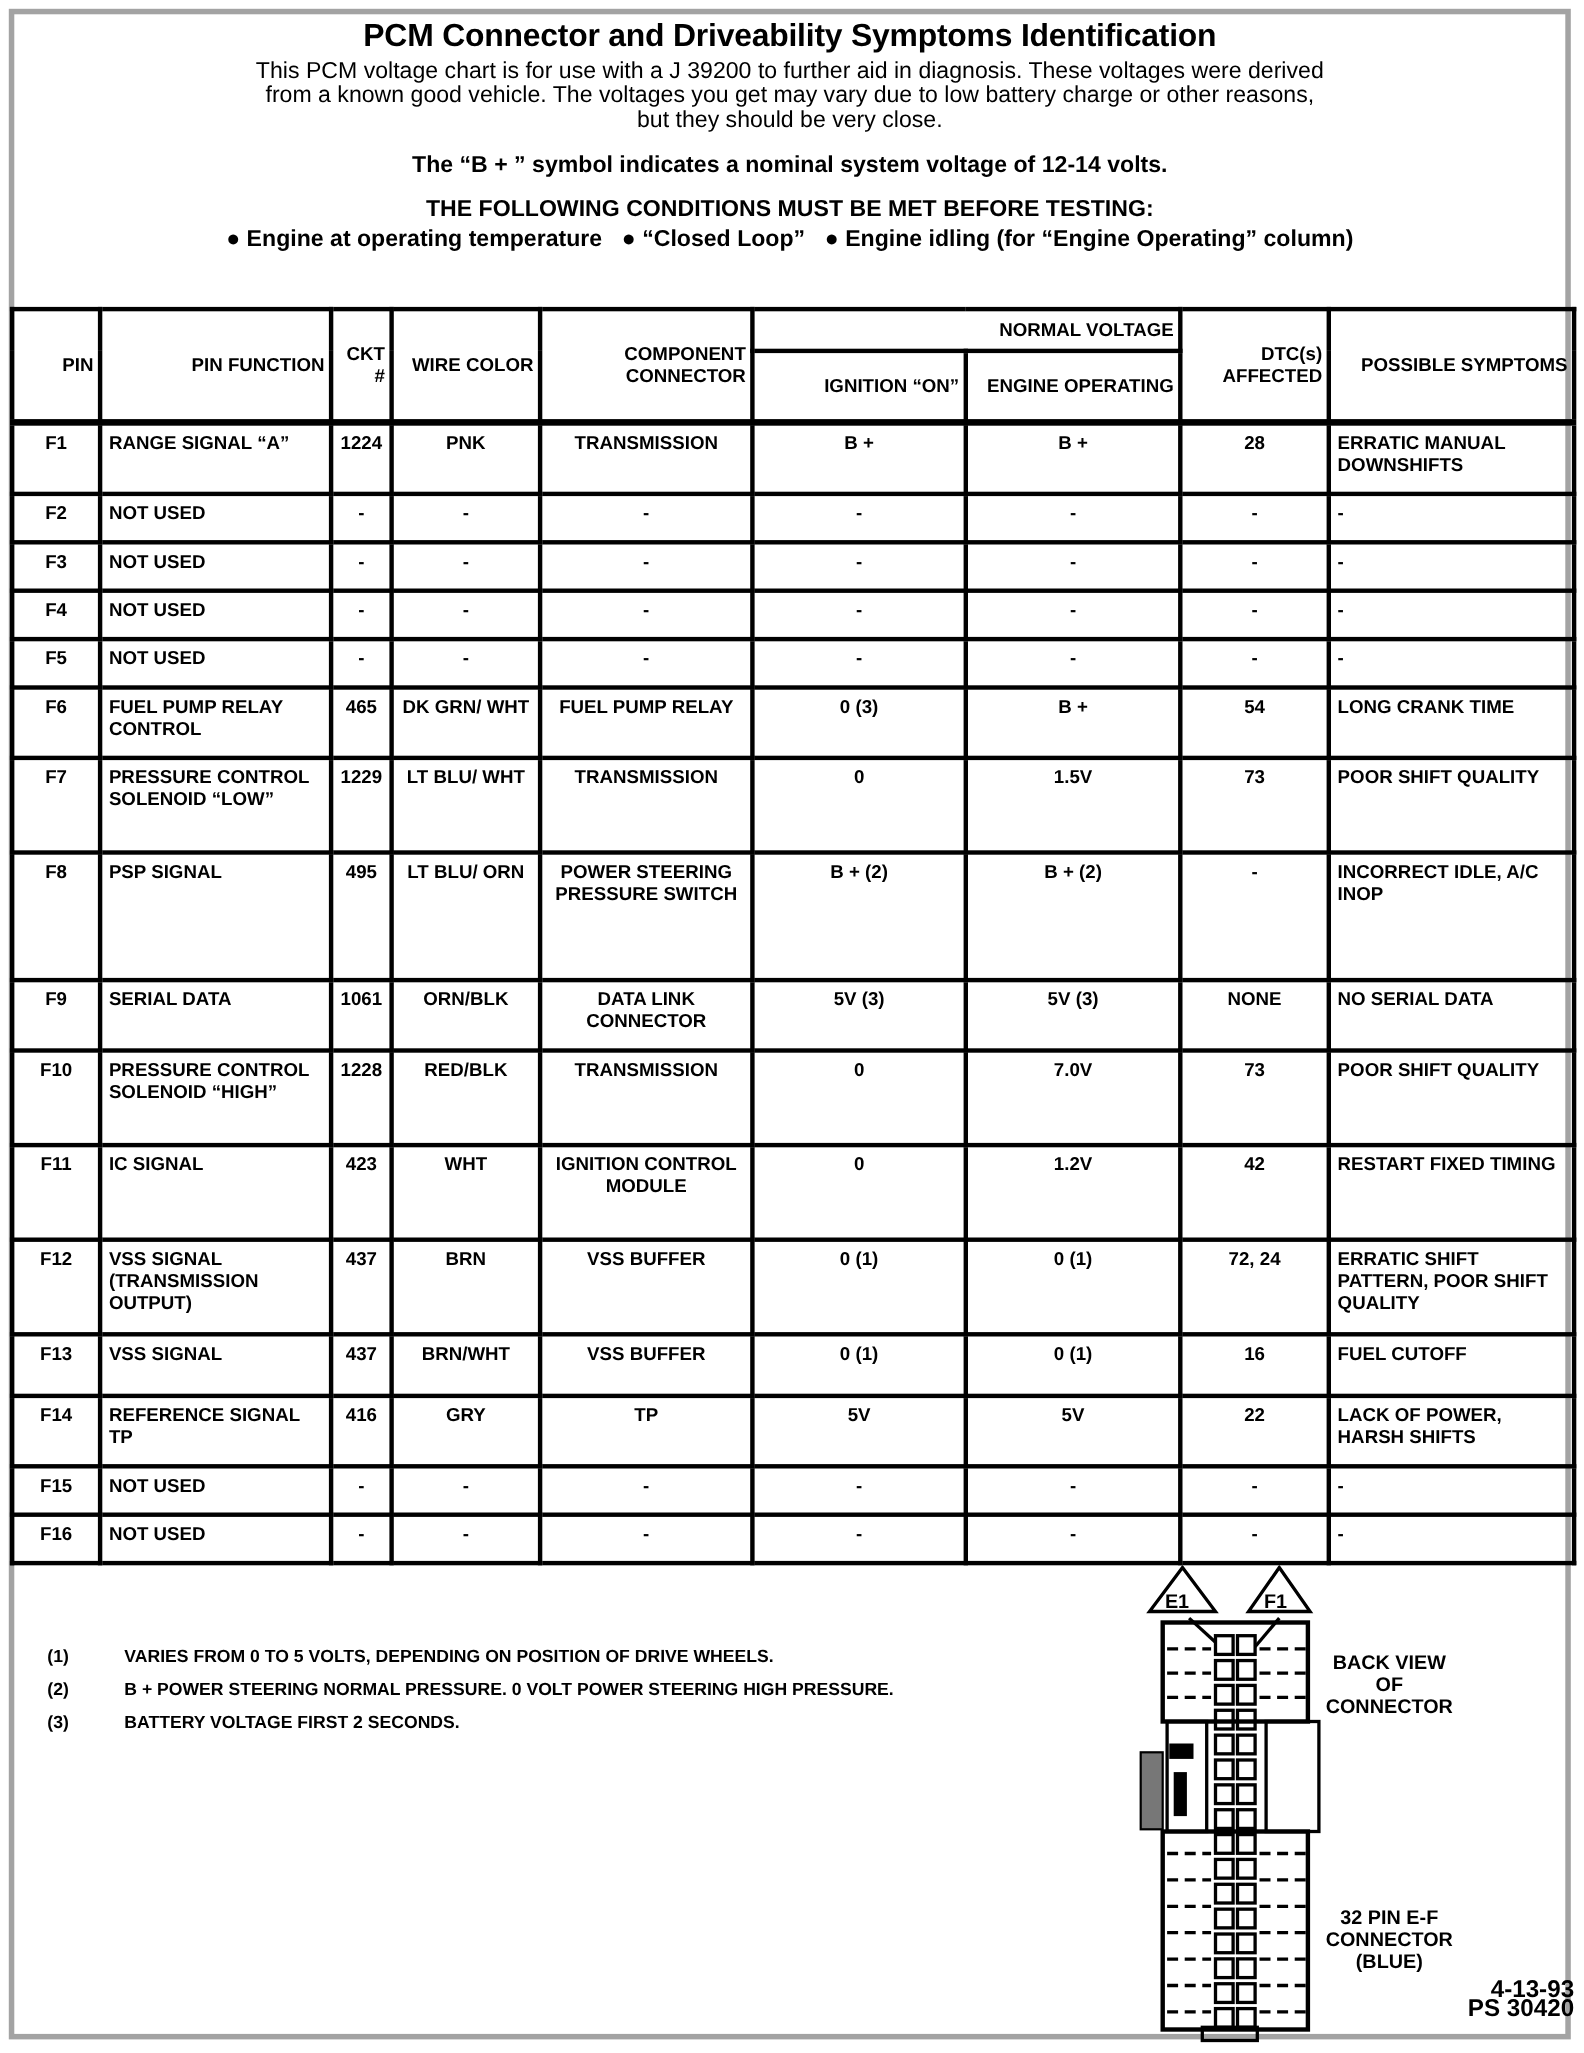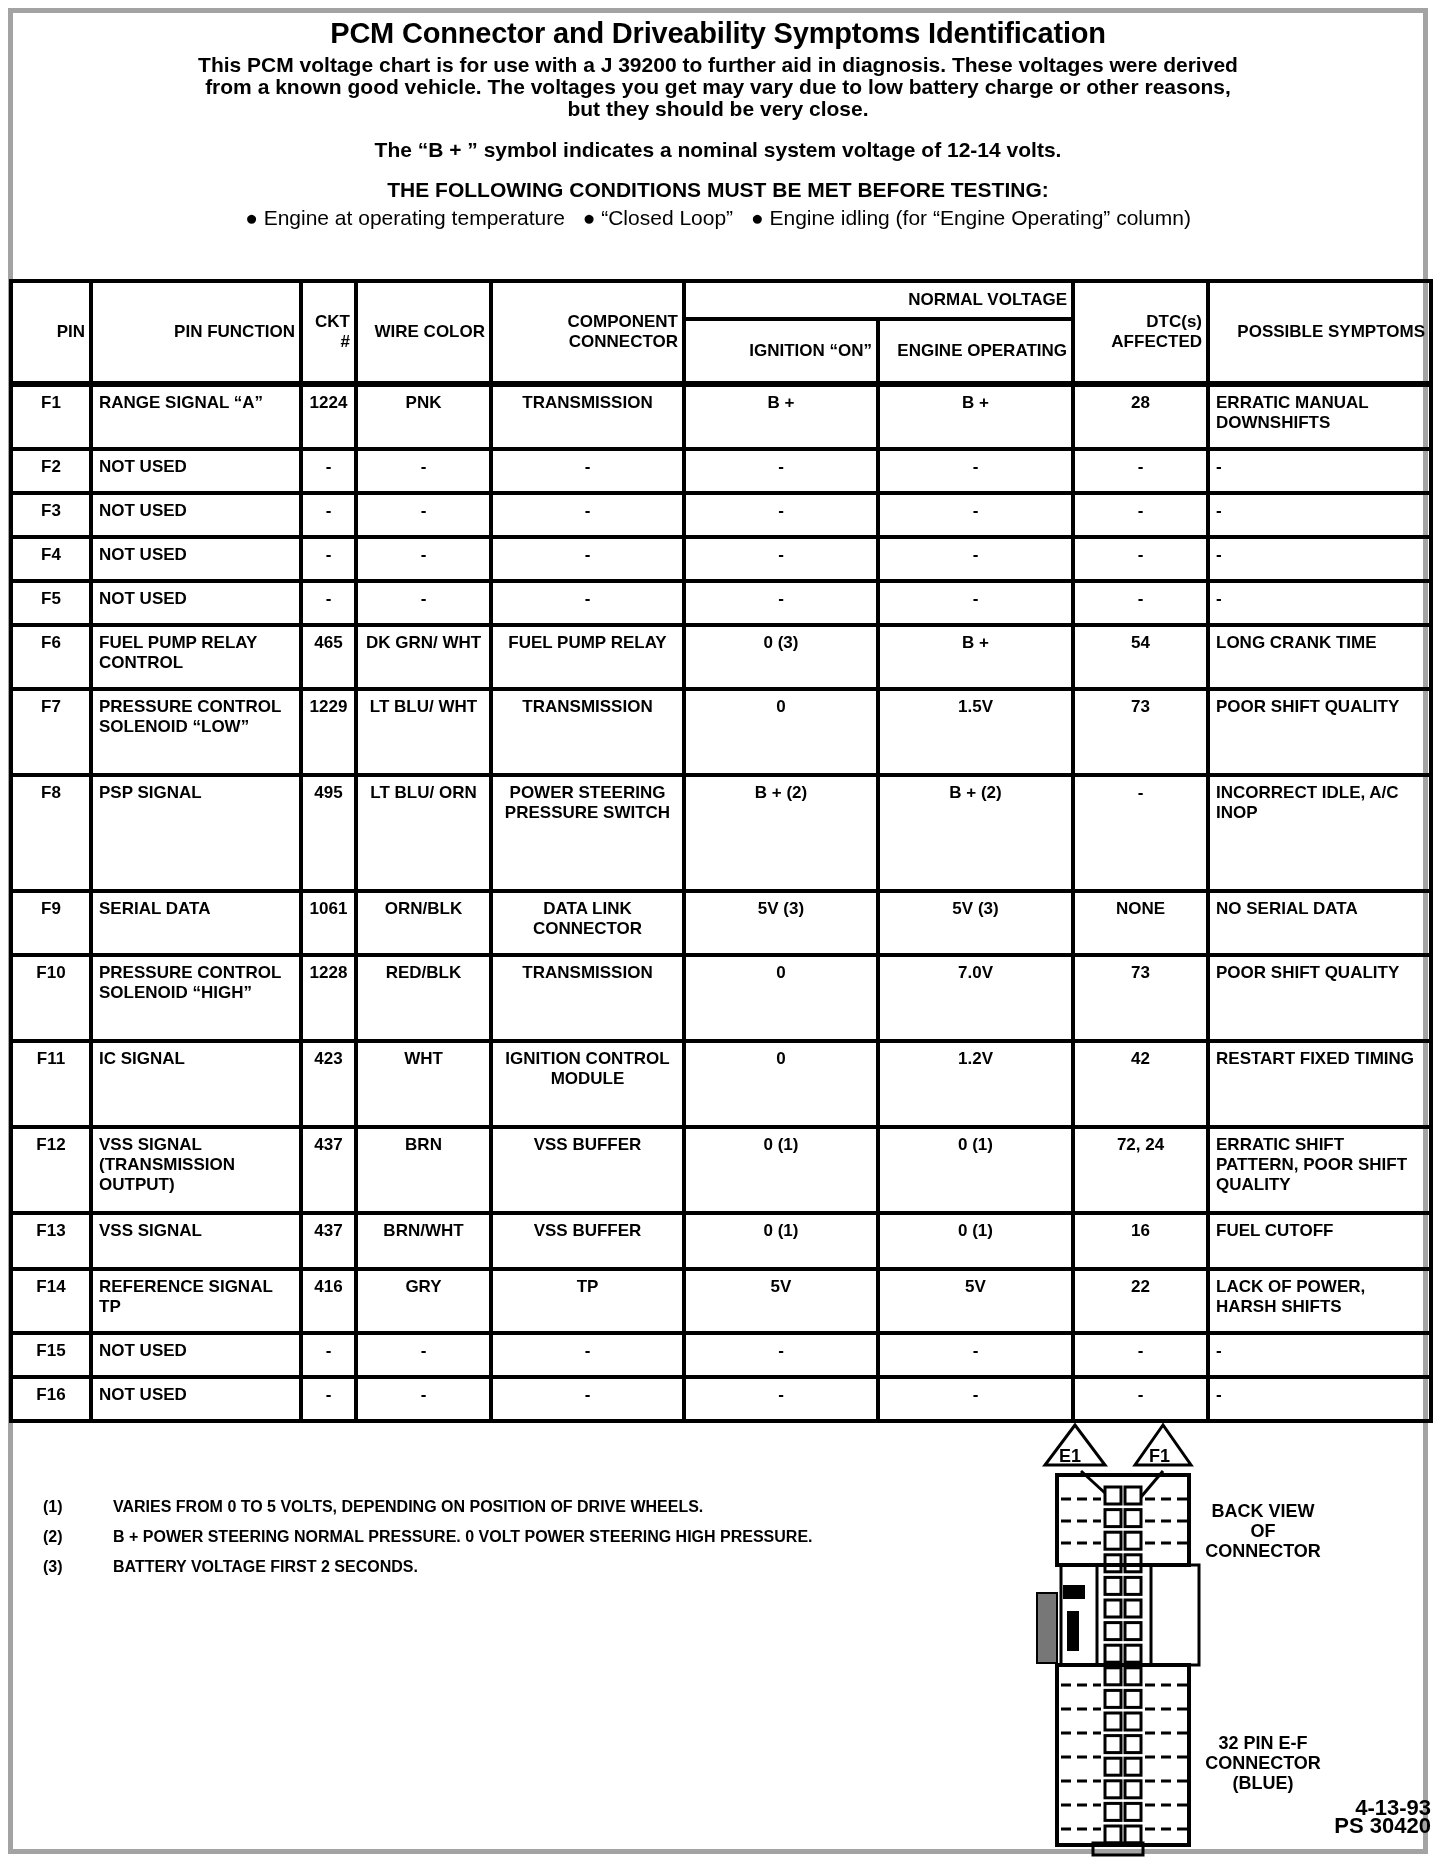--- a/index.html
+++ b/index.html
@@ -3,24 +3,24 @@
 <meta charset="utf-8">
 <style>
   html, body { margin: 0; padding: 0; background: #ffffff; }
   body { width: 1440px; height: 1866px; position: relative; overflow: hidden;
          font-family: "Liberation Sans", "DejaVu Sans", sans-serif; color: #000; }
   .frame { position: absolute; left: 8px; top: 8px; width: 1420px; height: 1846px;
            border: 5px solid #a3a3a3; box-sizing: border-box; }
   .intro { position: absolute; left: 0; top: 0; width: 100%; height: 270px;
            text-align: center; }
   .title { font-size: 29px; font-weight: bold; margin-top: 4px; letter-spacing: -0.2px; }
-  .para { font-size: 21px; font-weight: bold; line-height: 22px; margin: 4px 40px 0 40px; }
+  .para { font-size: 21px; font-weight: normal; line-height: 22px; margin: 4px 40px 0 40px; }
   .bplus { font-size: 21px; font-weight: bold; margin-top: 18px; }
   .cond-title { font-size: 21px; font-weight: bold; margin-top: 16px; }
-  .cond { font-size: 21px; font-weight: normal; line-height: 20px; margin-top: 6px; }
+  .cond { font-size: 21px; font-weight: bold; line-height: 20px; margin-top: 6px; }
   .cond span { margin: 0 6px; }
 
   table.pcm { position: absolute; left: -4px; top: 266px; width: 1420px;
               border-collapse: collapse; table-layout: fixed; }
   table.pcm td, table.pcm th { border: 4px solid #000; font-weight: bold;
               font-size: 17px; line-height: 20px; padding: 6px 6px; vertical-align: top; }
   table.pcm th { vertical-align: middle; text-align: right; padding: 4px; }
   table.pcm thead tr.h2 th { height: 52px; }
   table.pcm thead tr.h1 th.nv { height: 26px; }
   table.pcm thead { border-bottom: 6px solid #000; }

